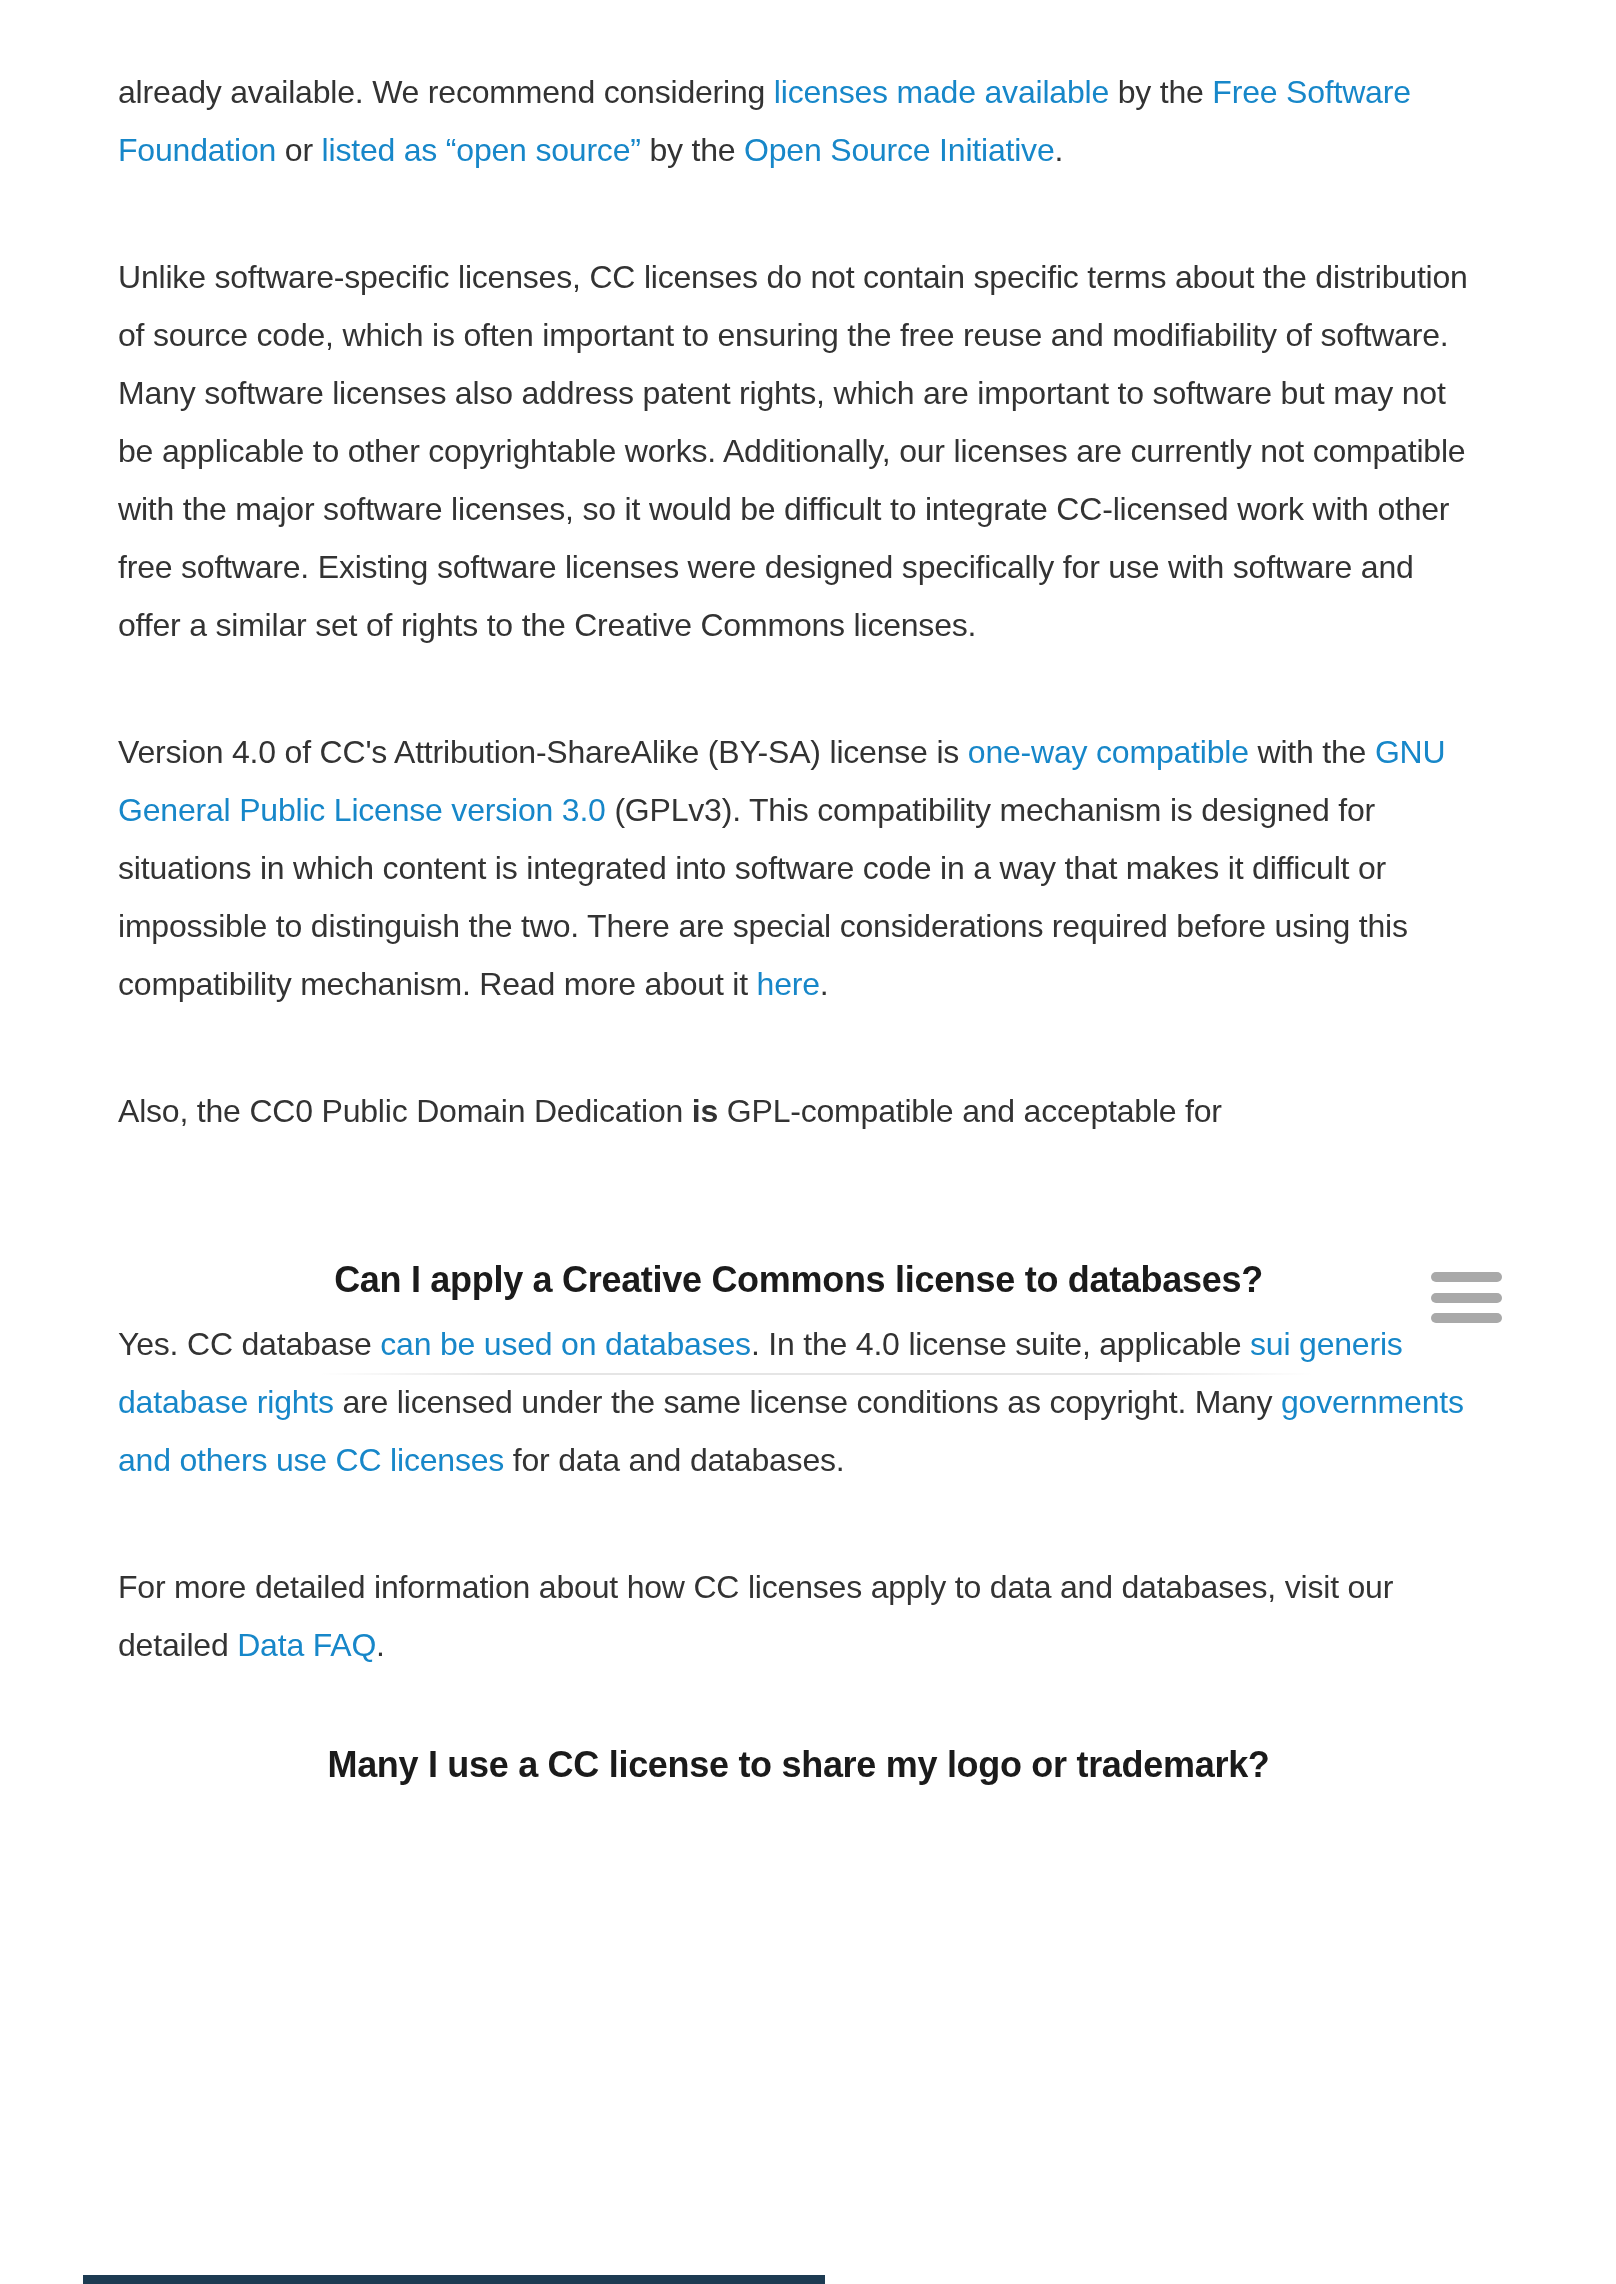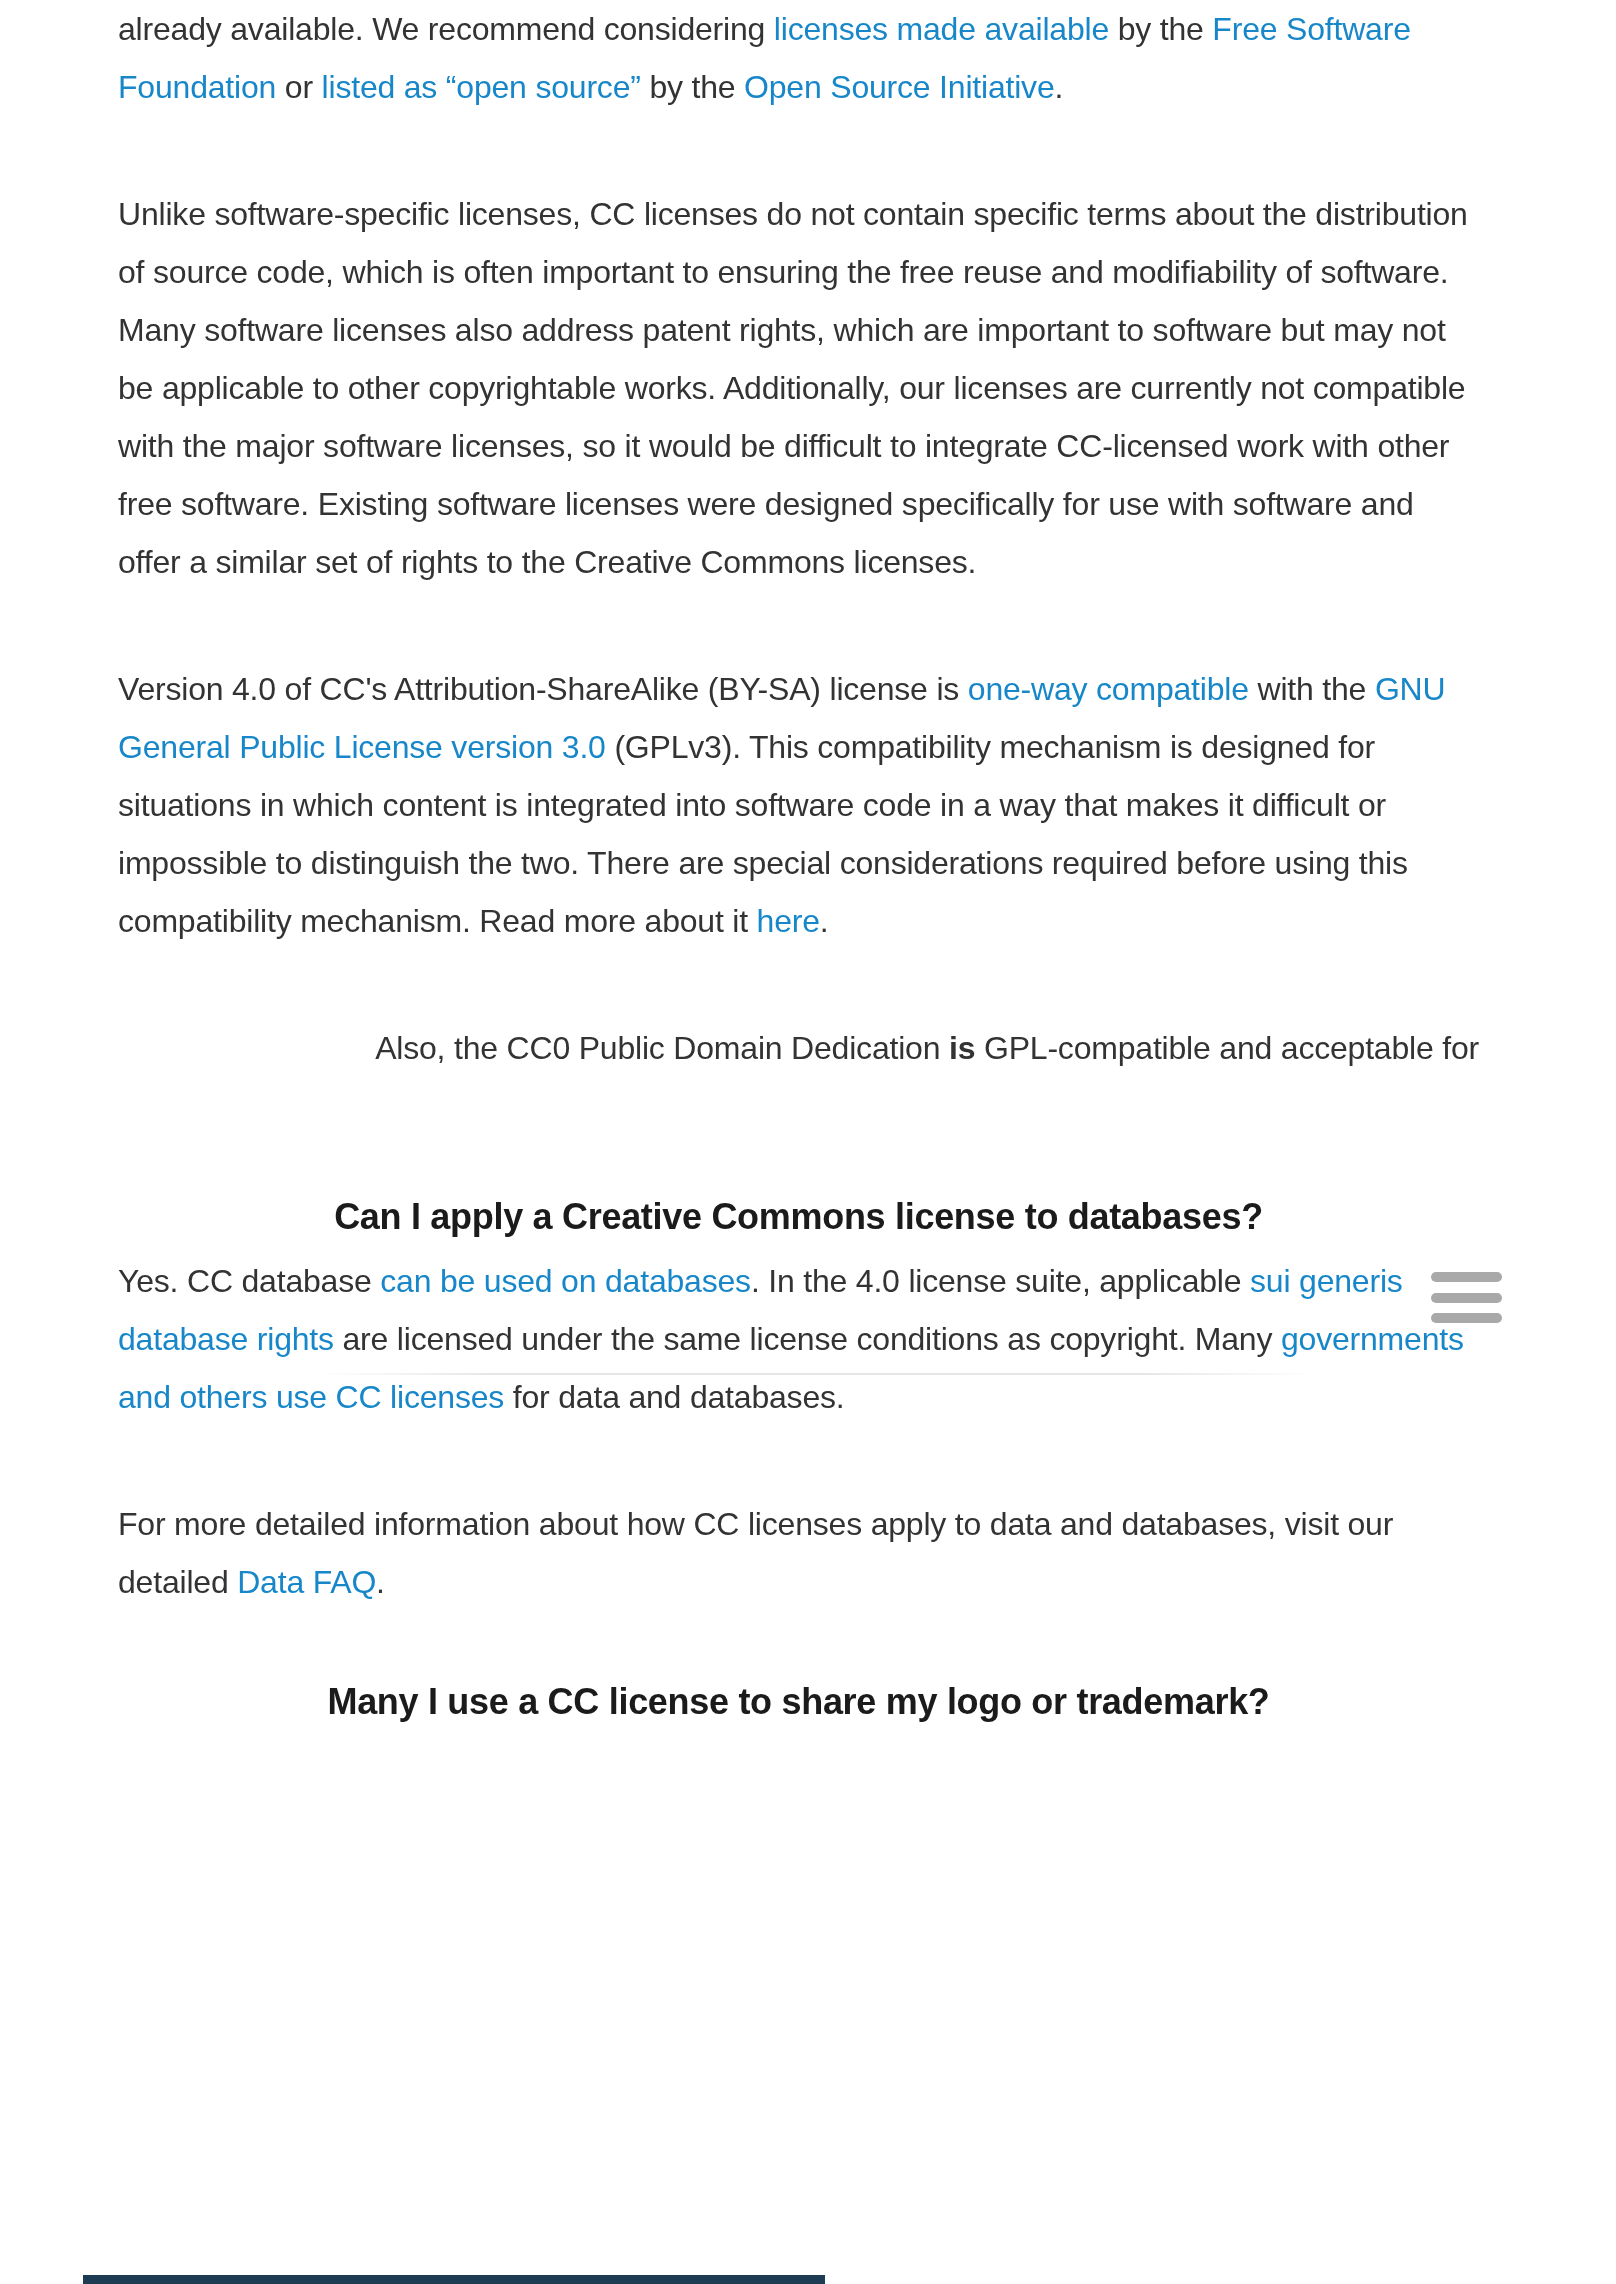--- a/index.html
+++ b/index.html
@@ -17,30 +17,30 @@
   .page {
     position: relative;
     width: 1617px;
     height: 2284px;
     background: #ffffff;
   }
   .content {
     box-sizing: border-box;
     width: 1361px;
     margin-left: 118px;
+    padding-top: 63px;
     font-size: 32px;
     line-height: 58px;
     letter-spacing: -0.2px;
   }
   .content p {
     margin: 0 0 69px 0;
   }
   .content p.big-gap {
     margin-bottom: 118px;
-    text-align: right;
   }
   .content h2 {
     font-size: 36px;
     line-height: 44px;
     font-weight: bold;
     color: #1b1b1b;
     letter-spacing: -0.3px;
     margin: 0 0 12.6px 0;
     text-align: center;
   }

